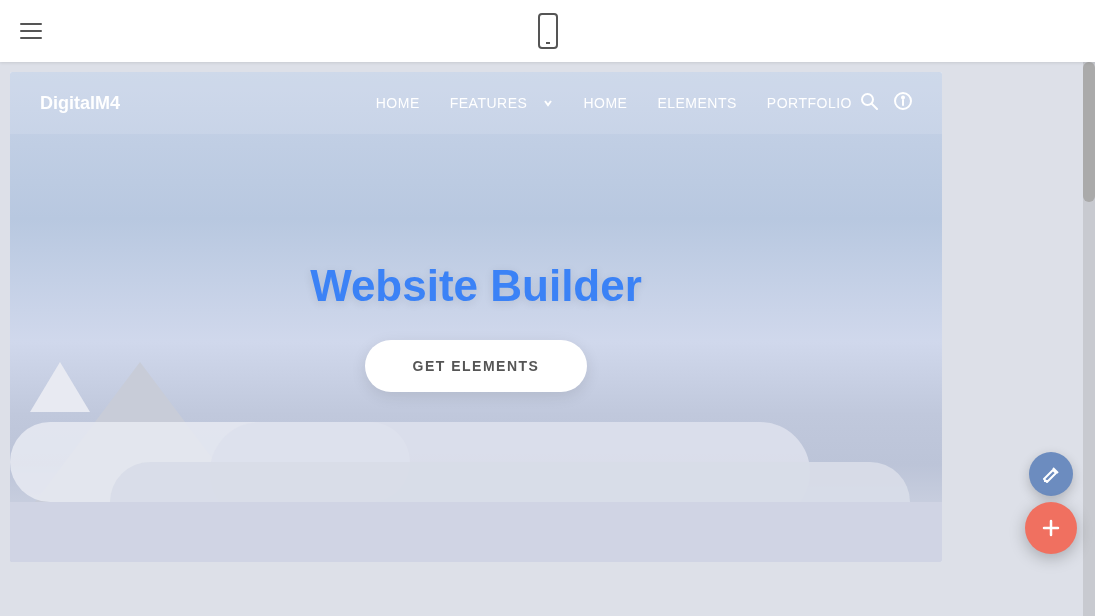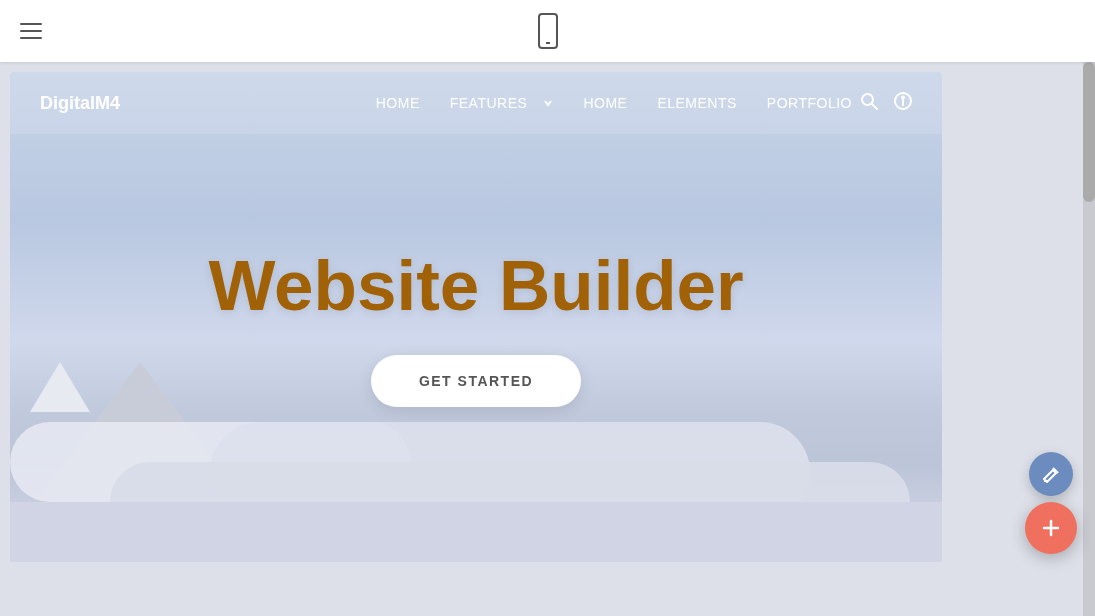--- a/index.html
+++ b/index.html
@@ -217,22 +217,22 @@
       width: 100%;
       height: 100%;
       display: flex;
       flex-direction: column;
       align-items: center;
       justify-content: center;
       z-index: 3;
       padding-top: 20px;
     }
     .hero-title {
-      color: #a16207;
-      font-size: 71px;
+      color: #3b82f6;
+      font-size: 44px;
       font-weight: 700;
       text-align: center;
       line-height: 1.1;
       text-shadow: 0 2px 10px rgba(0,0,0,0.1);
       margin-bottom: 30px;
     }
     .hero-cta {
       background: #fff;
       color: #555;
       border: none;
@@ -342,21 +342,21 @@
             <circle cx="9" cy="9" r="8"></circle>
             <line x1="9" y1="8" x2="9" y2="13" stroke-linecap="round"></line>
             <circle cx="9" cy="5.5" r="1" fill="#fff"></circle>
           </svg>
         </span>
       </div>
     </nav>
 
     <div class="hero-content">
       <h1 class="hero-title">Website Builder</h1>
-      <button class="hero-cta">GET STARTED</button>
+      <button class="hero-cta">GET ELEMENTS</button>
     </div>
   </div>
 
   <div class="scrollbar-track">
     <div class="scrollbar-thumb"></div>
   </div>
 
   <div class="fab-edit">
     <svg viewBox="0 0 18 18">
       <path d="M2 14 L11 5 L14 8 L5 17 Z" stroke-linejoin="round"></path>

